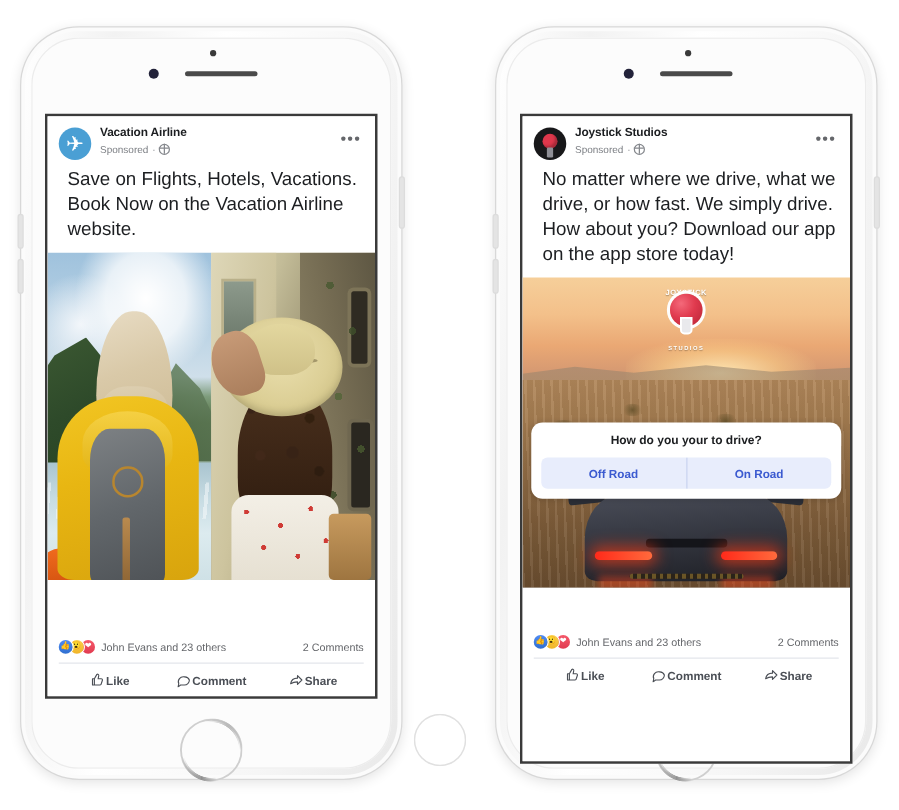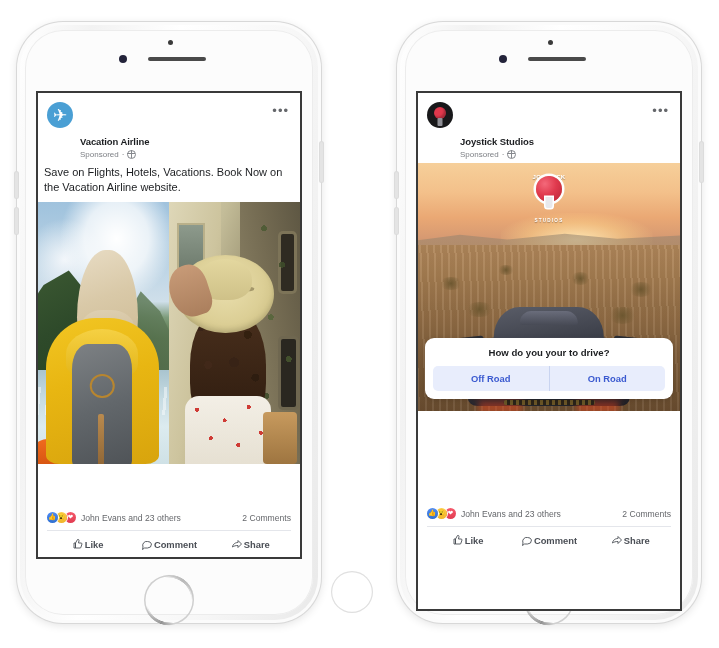--- a/index.html
+++ b/index.html
@@ -45,28 +45,28 @@
   .post-head{display:flex;align-items:flex-start;padding:9px 9px 4px 9px;}
   .avatar{width:26px;height:26px;border-radius:50%;flex:0 0 auto;position:relative;overflow:hidden;}
   .avatar.airline{background:#4a9fd4;}
   .plane{position:absolute;left:50%;top:50%;transform:translate(-50%,-50%);font-size:17px;color:#fff;line-height:1;}
   .avatar.joystick{background:#18181a;}
   .js-knob{position:absolute;left:50%;top:42%;transform:translate(-50%,-50%);
     width:12px;height:12px;border-radius:50%;background:#e0384c;
     box-shadow:inset -2px -2px 2px rgba(0,0,0,.25);}
   .js-stem{position:absolute;left:50%;top:60%;transform:translateX(-50%);
     width:5px;height:8px;background:#8f8f96;border-radius:1px;}
-  .head-txt{margin-left:7px;line-height:1.15;flex:1 1 auto;min-width:0;margin-top:35px;}
+  .head-txt{margin-left:7px;line-height:1.15;flex:1 1 auto;min-width:0;}
   .page-name{font-size:9.5px;font-weight:bold;color:#1c1e21;letter-spacing:-.1px;}
   .sub{font-size:8px;color:#7c7f84;margin-top:2px;display:flex;align-items:center;gap:3px;}
   .globe{display:inline-block;width:7px;height:7px;border-radius:50%;border:1px solid #85888d;position:relative;}
   .globe:before{content:"";position:absolute;left:2.2px;top:-1px;width:0;height:8px;border-left:1px solid #85888d;}
   .globe:after{content:"";position:absolute;left:-1px;top:2.2px;width:8px;height:0;border-top:1px solid #85888d;}
   .dots{font-size:13px;color:#65676b;letter-spacing:1px;line-height:1;padding:2px 2px 0 6px;cursor:pointer;}
-  .post-body{padding:2px 10px 8px 6px;font-size:11px;color:#1c1e21;line-height:1.33;}
+  .post-body{padding:2px 10px 8px 16px;font-size:15px;color:#1c1e21;line-height:1.33;}
 
   
   .media{position:relative;width:100%;overflow:hidden;}
   .media-left{height:262px;display:flex;}
   .half{width:50%;height:100%;position:relative;overflow:hidden;}
 
   
   .fjord{background:
     radial-gradient(ellipse 70% 40% at 60% 14%, #ffffff 0%, rgba(255,255,255,.75) 35%, rgba(255,255,255,0) 62%),
     radial-gradient(ellipse 50% 26% at 20% 22%, #f2f6fa 0%, rgba(242,246,250,0) 60%),
@@ -362,20 +362,21 @@
           <div class="page-name">Joystick Studios</div>
           <div class="sub">
             <span>Sponsored</span>
             <span>·</span>
             <span class="globe"></span>
           </div>
         </div>
         <div class="dots">•••</div>
       </div>
 
+      <div class="post-body">No matter where we drive, what we drive, or how fast. We simply drive. How about you? Download our app on the app store today!</div>
 
       <div class="media media-right">
         <div class="sun-glow"></div>
         <div class="ridge"></div>
         <div class="ground"></div>
         <div class="brush" style="left:8%;top:46%;width:9%;height:5%;"></div>
         <div class="brush" style="left:30%;top:41%;width:7%;height:4%;"></div>
         <div class="brush" style="left:58%;top:44%;width:8%;height:5%;"></div>
         <div class="brush" style="left:80%;top:48%;width:10%;height:6%;"></div>
         <div class="brush" style="left:18%;top:56%;width:11%;height:6%;"></div>

